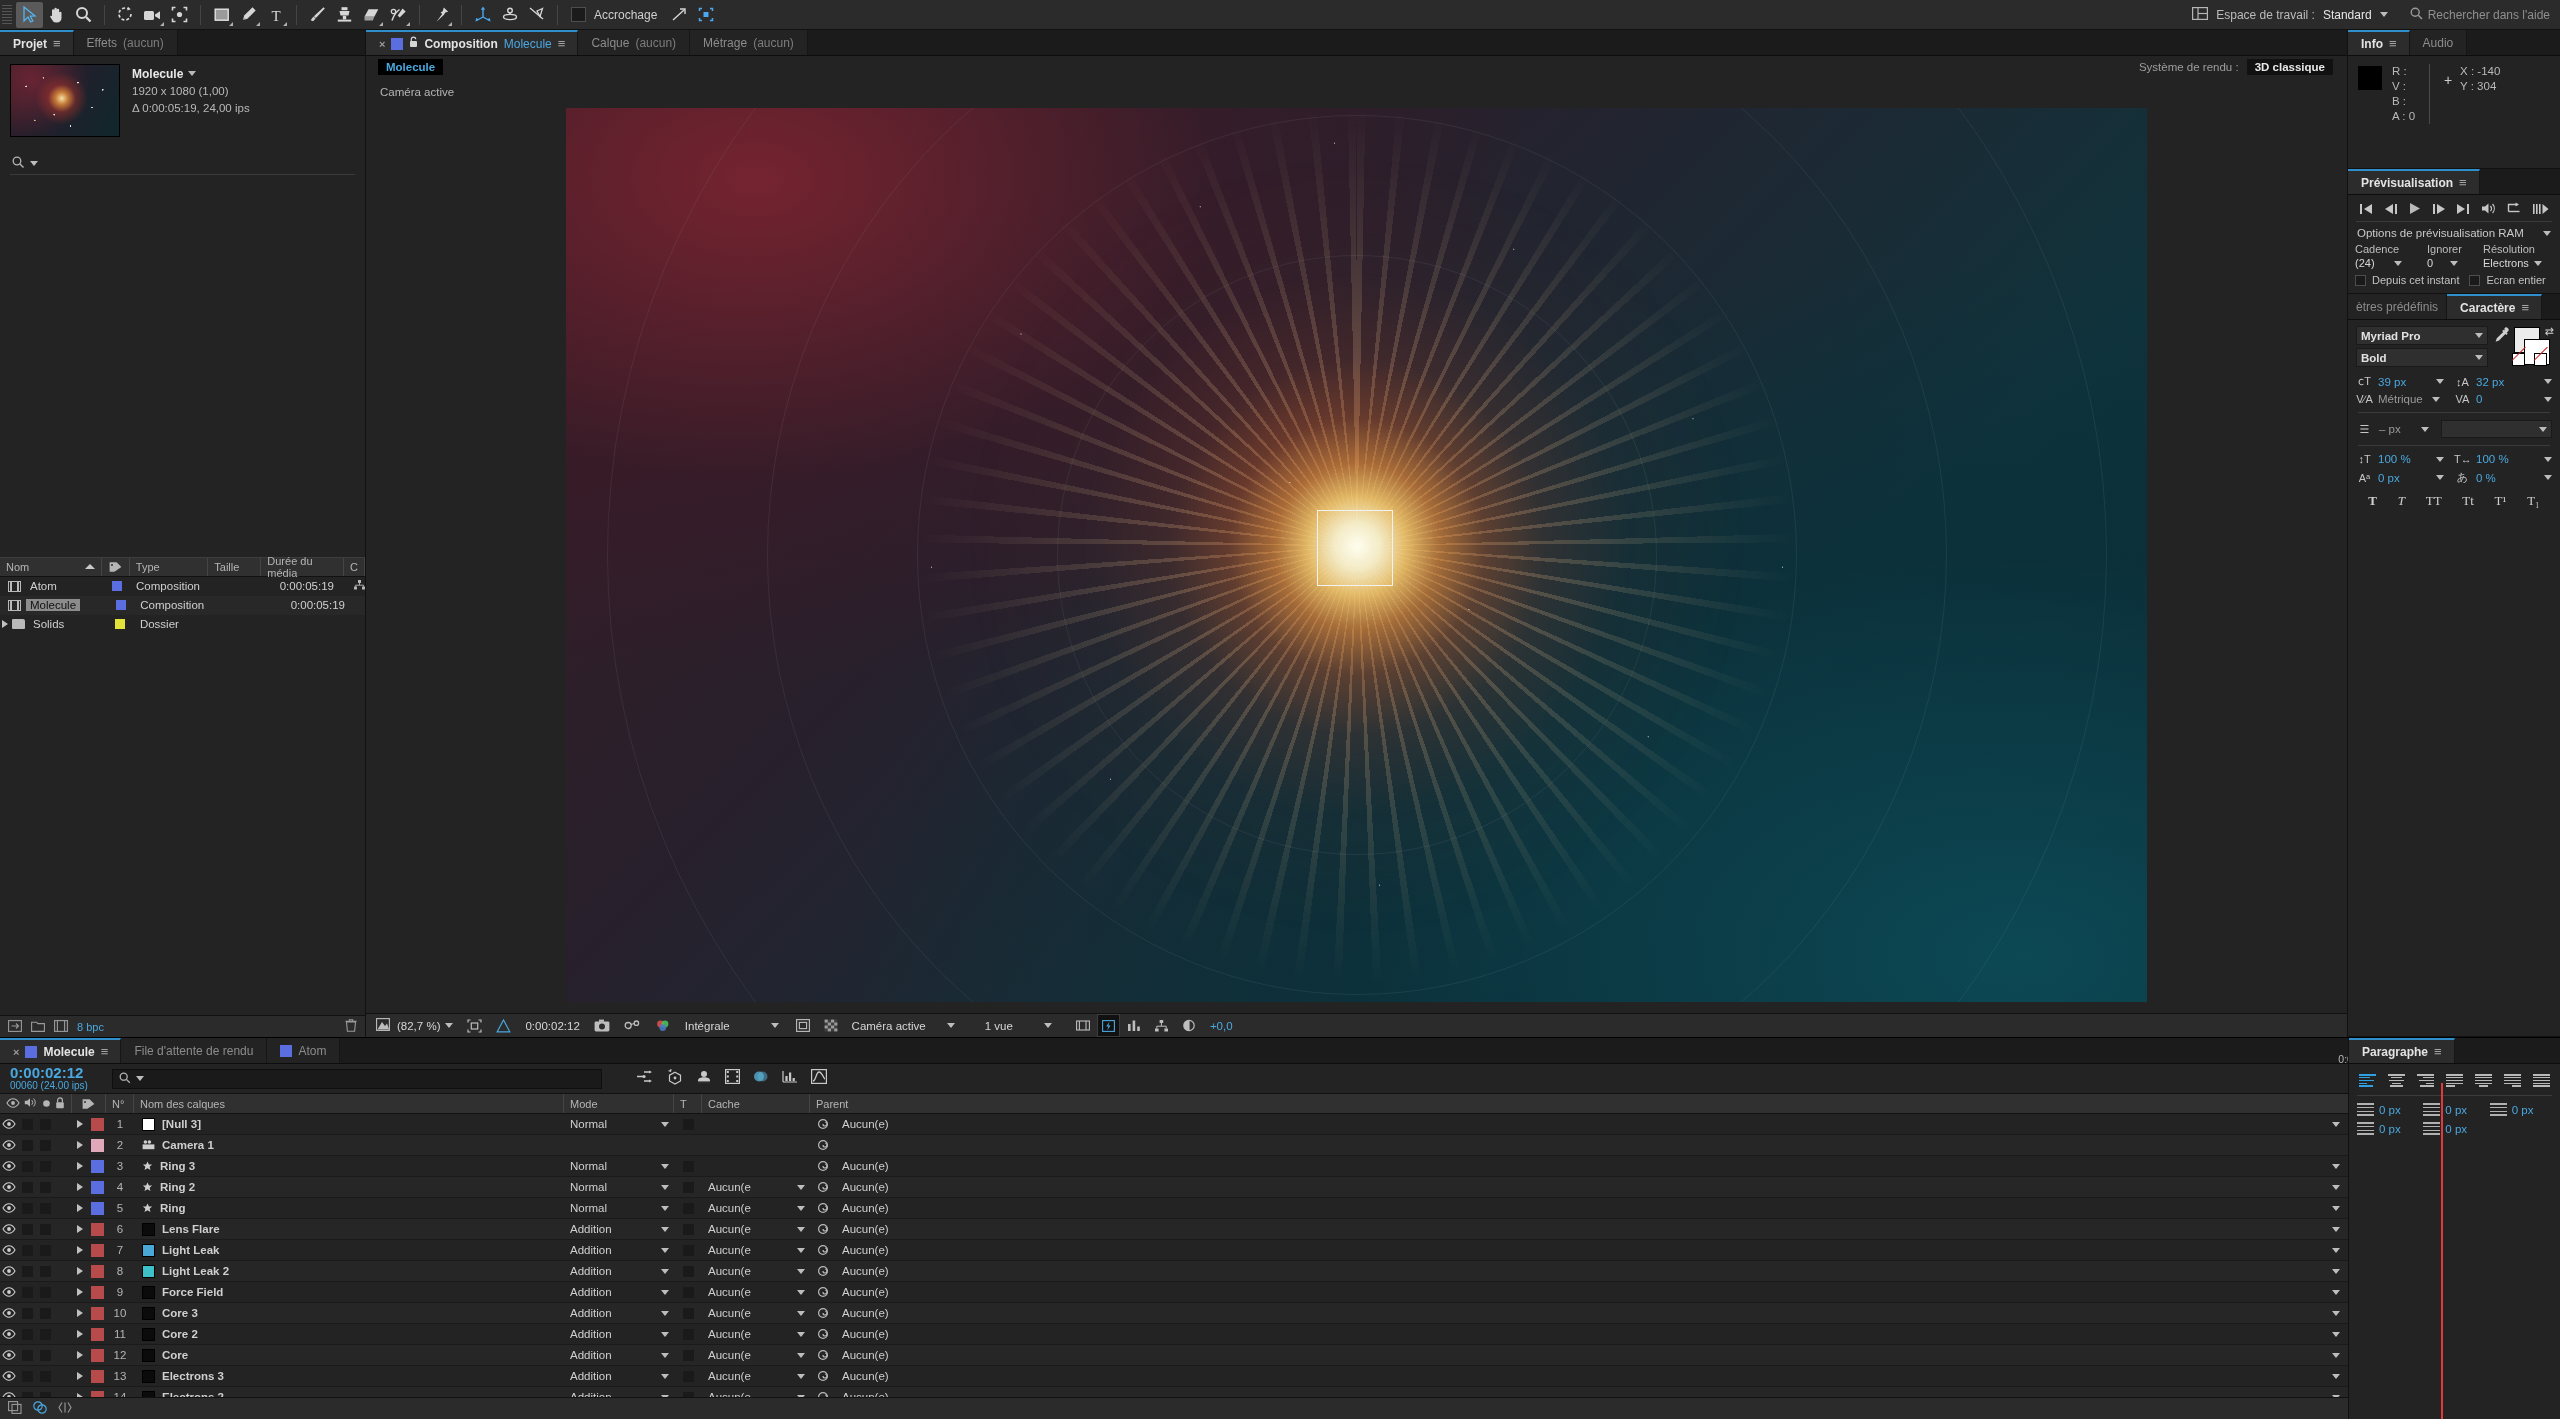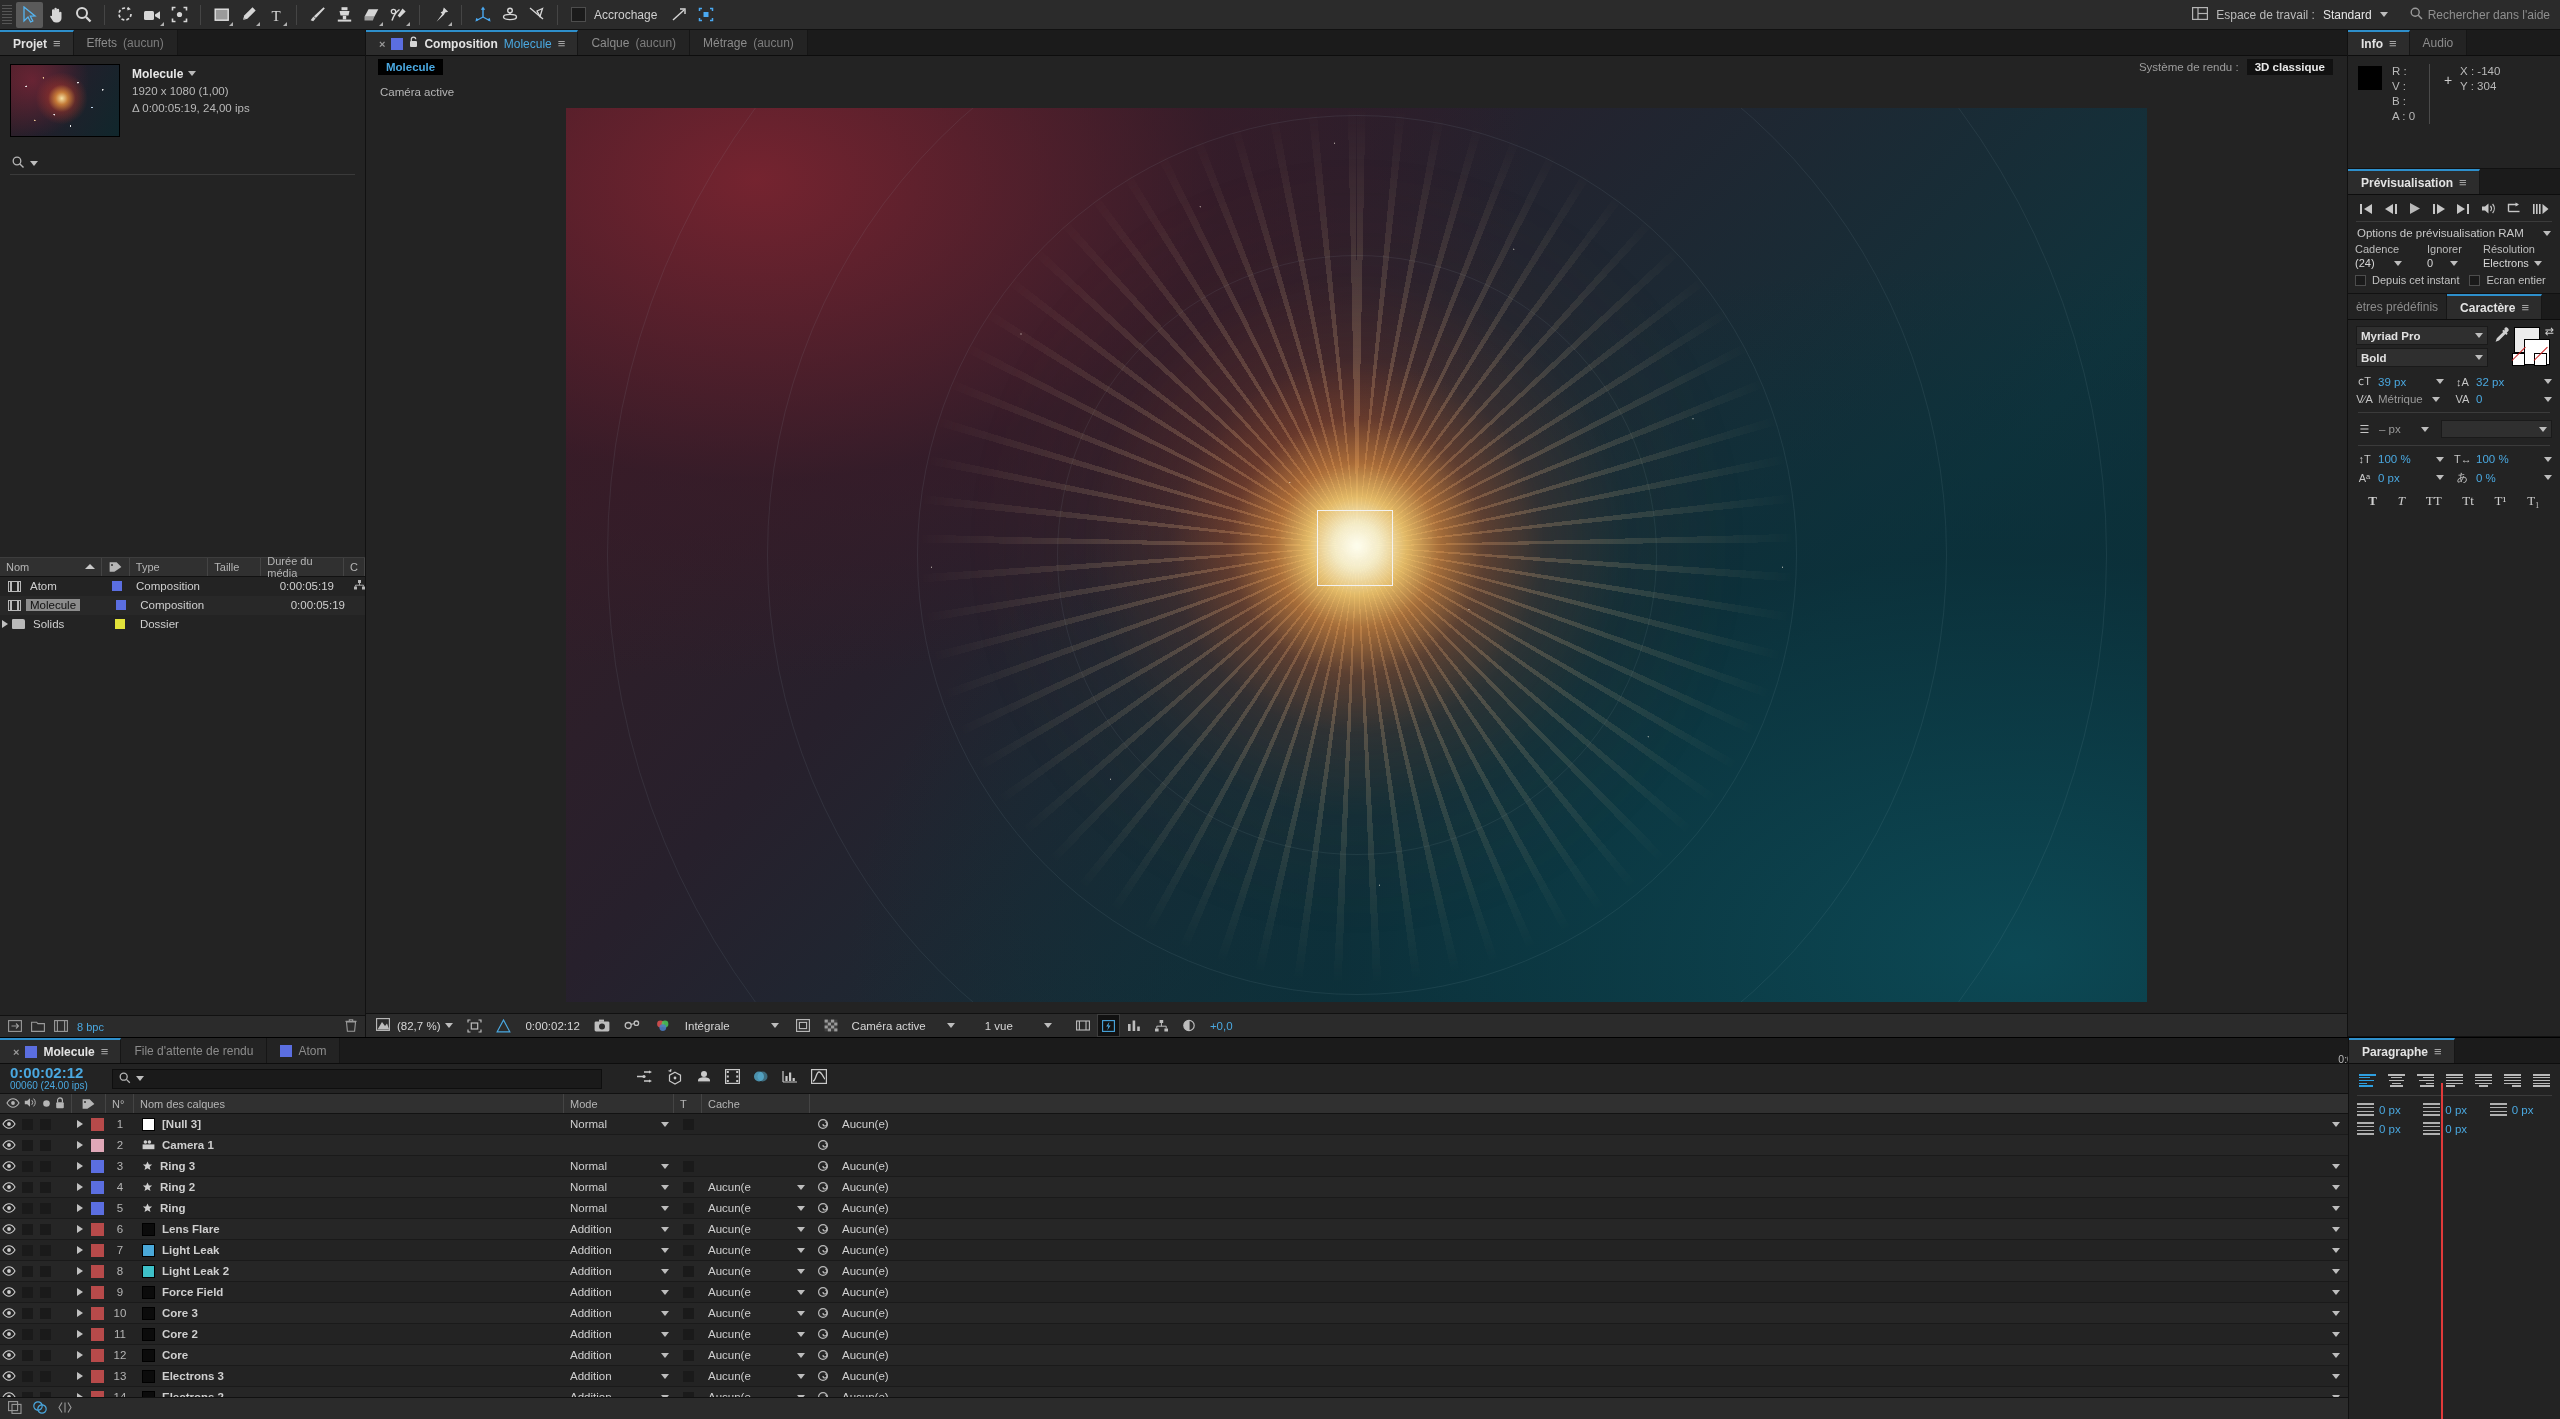--- a/index.html
+++ b/index.html
@@ -1218,20 +1218,21 @@
           <svg width="13" height="12" viewBox="0 0 13 12">
               <path d="M.6 1.2h7l4.8 4.8-7 4.8H.6z" fill="#b5b5b5"></path>
               <circle cx="3" cy="4" r="1" fill="#303030"></circle>
             </svg>
         </div>
         <div class="lh num">N°</div>
         <div class="lh nm">Nom des calques</div>
         <div class="lh mode">Mode</div>
         <div class="lh t">T</div>
         <div class="lh cache">Cache</div>
+        <div class="lh parent">Parent</div>
       </div>
 
       <div class="layers" id="layer-rows">
           <div class="lrow">
             <div class="c-togg">
               <span class="tgl eye">
                 <svg width="14" height="10" viewBox="0 0 14 10">
                   <path d="M7 .8C3.5.8 1 5 1 5s2.5 4.2 6 4.2S13 5 13 5 10.5.8 7 .8z" fill="none" stroke="#cfcfcf" stroke-width="1.1"></path>
                   <circle cx="7" cy="5" r="1.9" fill="#cfcfcf"></circle>
                 </svg>

